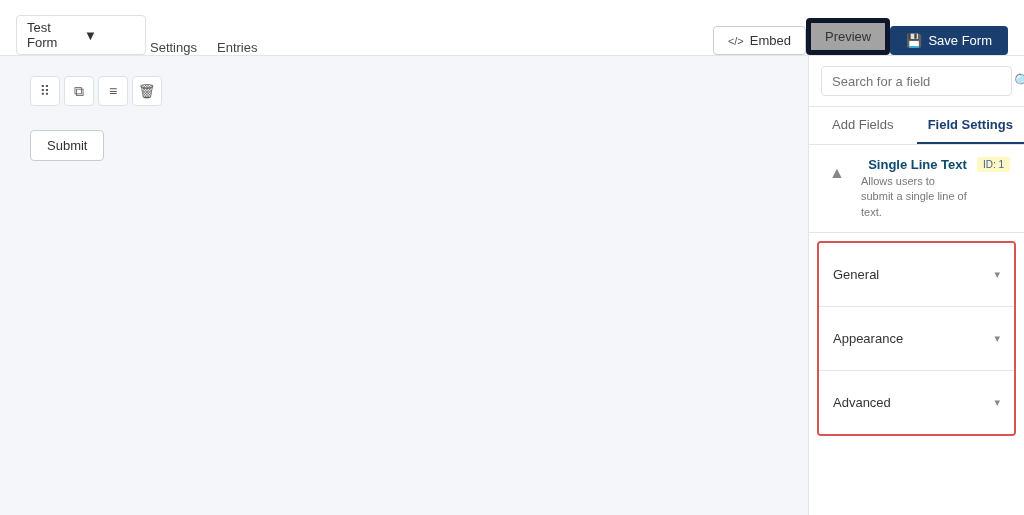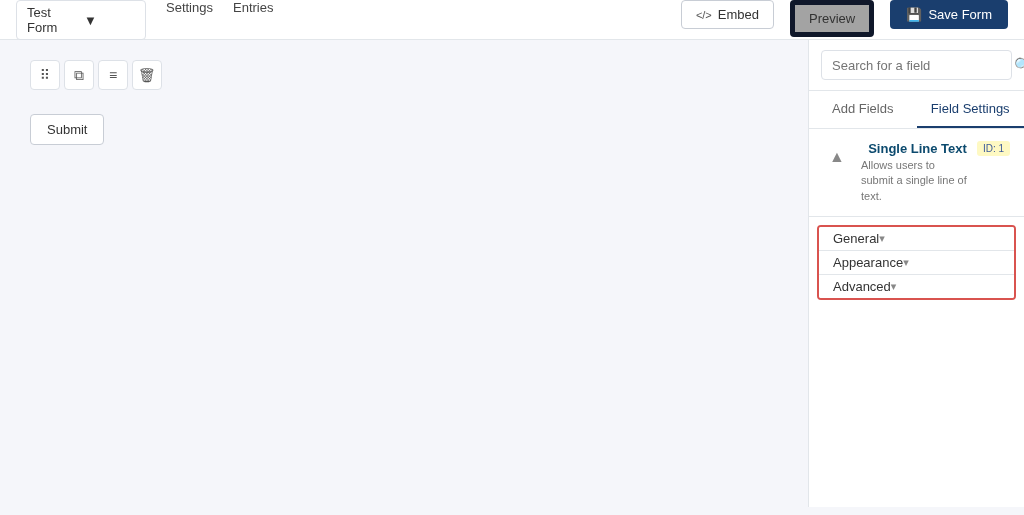--- a/index.html
+++ b/index.html
@@ -1,21 +1,21 @@
 <!DOCTYPE html>
 <html><head>
   <meta charset="utf-8">
   <style>
     * { box-sizing: border-box; margin: 0; padding: 0; }
     body { font-family: -apple-system, BlinkMacSystemFont, 'Segoe UI', sans-serif; background: #f5f6fa; width: 1024px; height: 515px; overflow: hidden; }
 
     
     .topbar {
-      display: flex; align-items: flex-start; background: #fff;
-      border-bottom: 1px solid #e2e6ea; height: 40px; padding: 0 16px; gap: 16px;
+      display: flex; align-items: flex-end; background: #fff;
+      border-bottom: 1px solid #e2e6ea; height: 56px; padding: 0 16px; 
     }
     .form-selector {
       display: flex; align-items: center; gap: 6px;
       border: 1px solid #dde1e7; border-radius: 4px; padding: 4px 10px;
       background: #fff; cursor: pointer; min-width: 130px;
     }
     .form-selector span { font-size: 13px; color: #333; flex: 1; }
     .chevron-down { font-size: 10px; color: #666; }
     .topbar-nav { display: flex; gap: 20px; margin-left: 4px; }
     .topbar-nav a { font-size: 13px; color: #444; text-decoration: none; cursor: pointer; }
@@ -90,21 +90,21 @@
     .search-icon { font-size: 14px; color: #888; }
 
     
     .panel-tabs {
       display: flex; border-bottom: 1px solid #e2e6ea;
     }
     .tab-btn {
       flex: 1; padding: 10px 0; font-size: 13px; color: #666; cursor: pointer;
       text-align: center; border-bottom: 2px solid transparent; background: none; border-top: none; border-left: none; border-right: none;
     }
-    .tab-btn.active { color: #1a3e6e; border-bottom: 2px solid #1a3e6e; font-weight: 400; }
+    .tab-btn.active { color: #1a3e6e; border-bottom: 2px solid #1a3e6e; font-weight: 700; }
 
     
     .field-info {
       display: flex; align-items: flex-start; gap: 10px; padding: 12px 14px;
       border-bottom: 1px solid #e2e6ea;
     }
     .field-type-icon {
       width: 28px; height: 28px; display: flex; align-items: center; justify-content: center;
       font-size: 16px; color: #888; flex-shrink: 0; margin-top: 2px;
     }
@@ -114,22 +114,22 @@
     .field-id-badge {
       font-size: 10px; background: #fef9c3; color: #3d5a99; border-radius: 3px;
       padding: 2px 6px; align-self: flex-start; white-space: nowrap;
     }
 
     
     .sections-container {
       border: 2px solid #d9534f; margin: 8px; border-radius: 4px; overflow: hidden;
     }
     .section-item {
-      display: flex; align-items: center; 
-      padding: 4px 14px; border-bottom: 1px solid #e2e6ea; background: #fff; cursor: pointer;
+      display: flex; align-items: center; justify-content: space-between;
+      padding: 24px 14px; border-bottom: 1px solid #e2e6ea; background: #fff; cursor: pointer;
     }
     .section-item:last-child { border-bottom: none; }
     .section-label { font-size: 13px; color: #333; }
     .section-chevron { font-size: 11px; color: #888; }
     .conditional-row {
       display: flex; align-items: center; padding: 10px 14px;
       border-bottom: 1px solid #e2e6ea; background: #fff; gap: 8px;
     }
     .conditional-label { font-size: 13px; color: #333; flex: 1; }
     .inactive-badge {

